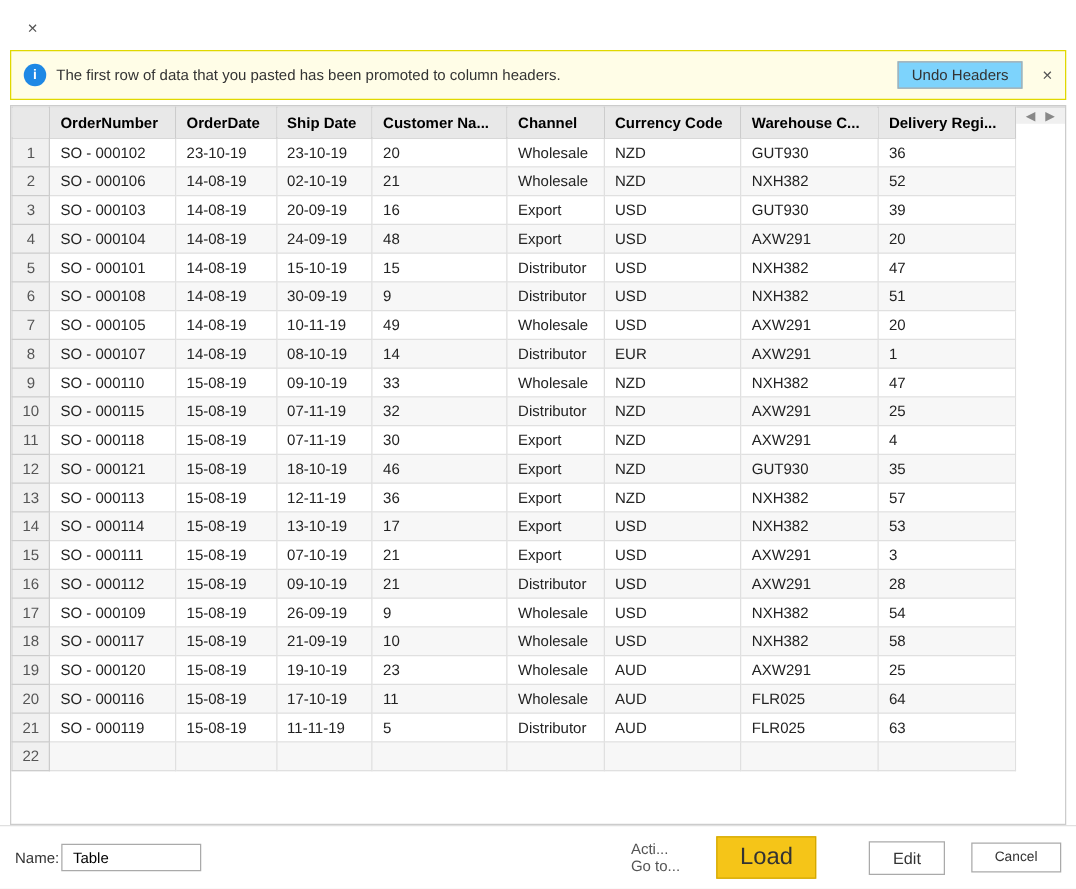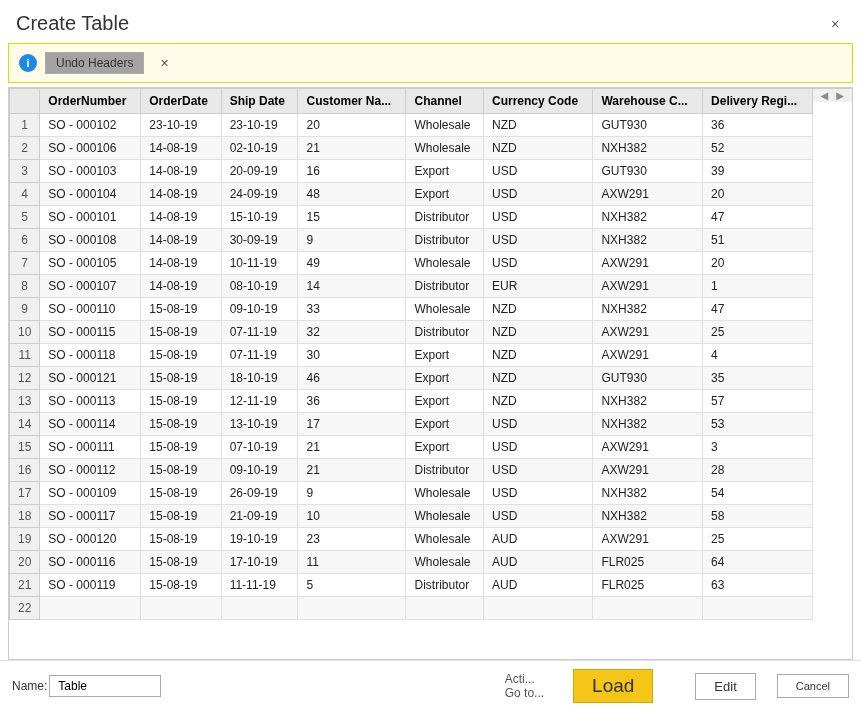--- a/index.html
+++ b/index.html
@@ -62,21 +62,21 @@
       align-items: center;
       justify-content: center;
       font-size: 11px;
       font-weight: bold;
       flex-shrink: 0;
     }
     .info-text {
       flex: 1;
     }
     .undo-btn {
-      background: #a3a3a3;
+      background: #7dd3fc;
       border: 1px solid #aaa;
       padding: 3px 10px;
       font-size: 12px;
       cursor: pointer;
       color: #333;
     }
     .dismiss-banner {
       cursor: pointer;
       font-size: 14px;
       color: #555;
@@ -230,26 +230,26 @@
       cursor: pointer;
       color: #333;
     }
   </style>
 </head>
 <body>
 
 <div class="dialog">
 
   <div class="title-bar">
-    <span class="title-text">Create Table</span>
     <span class="close-btn">×</span>
   </div>
 
   <div class="info-banner">
     <div class="info-icon">i</div>
+    <span class="info-text">The first row of data that you pasted has been promoted to column headers.</span>
     <button class="undo-btn">Undo Headers</button>
     <span class="dismiss-banner">×</span>
   </div>
 
   <div class="table-container">
     <div class="table-wrapper">
       <table class="data-table">
         <thead>
           <tr>
             <th class="row-num-header"></th>

